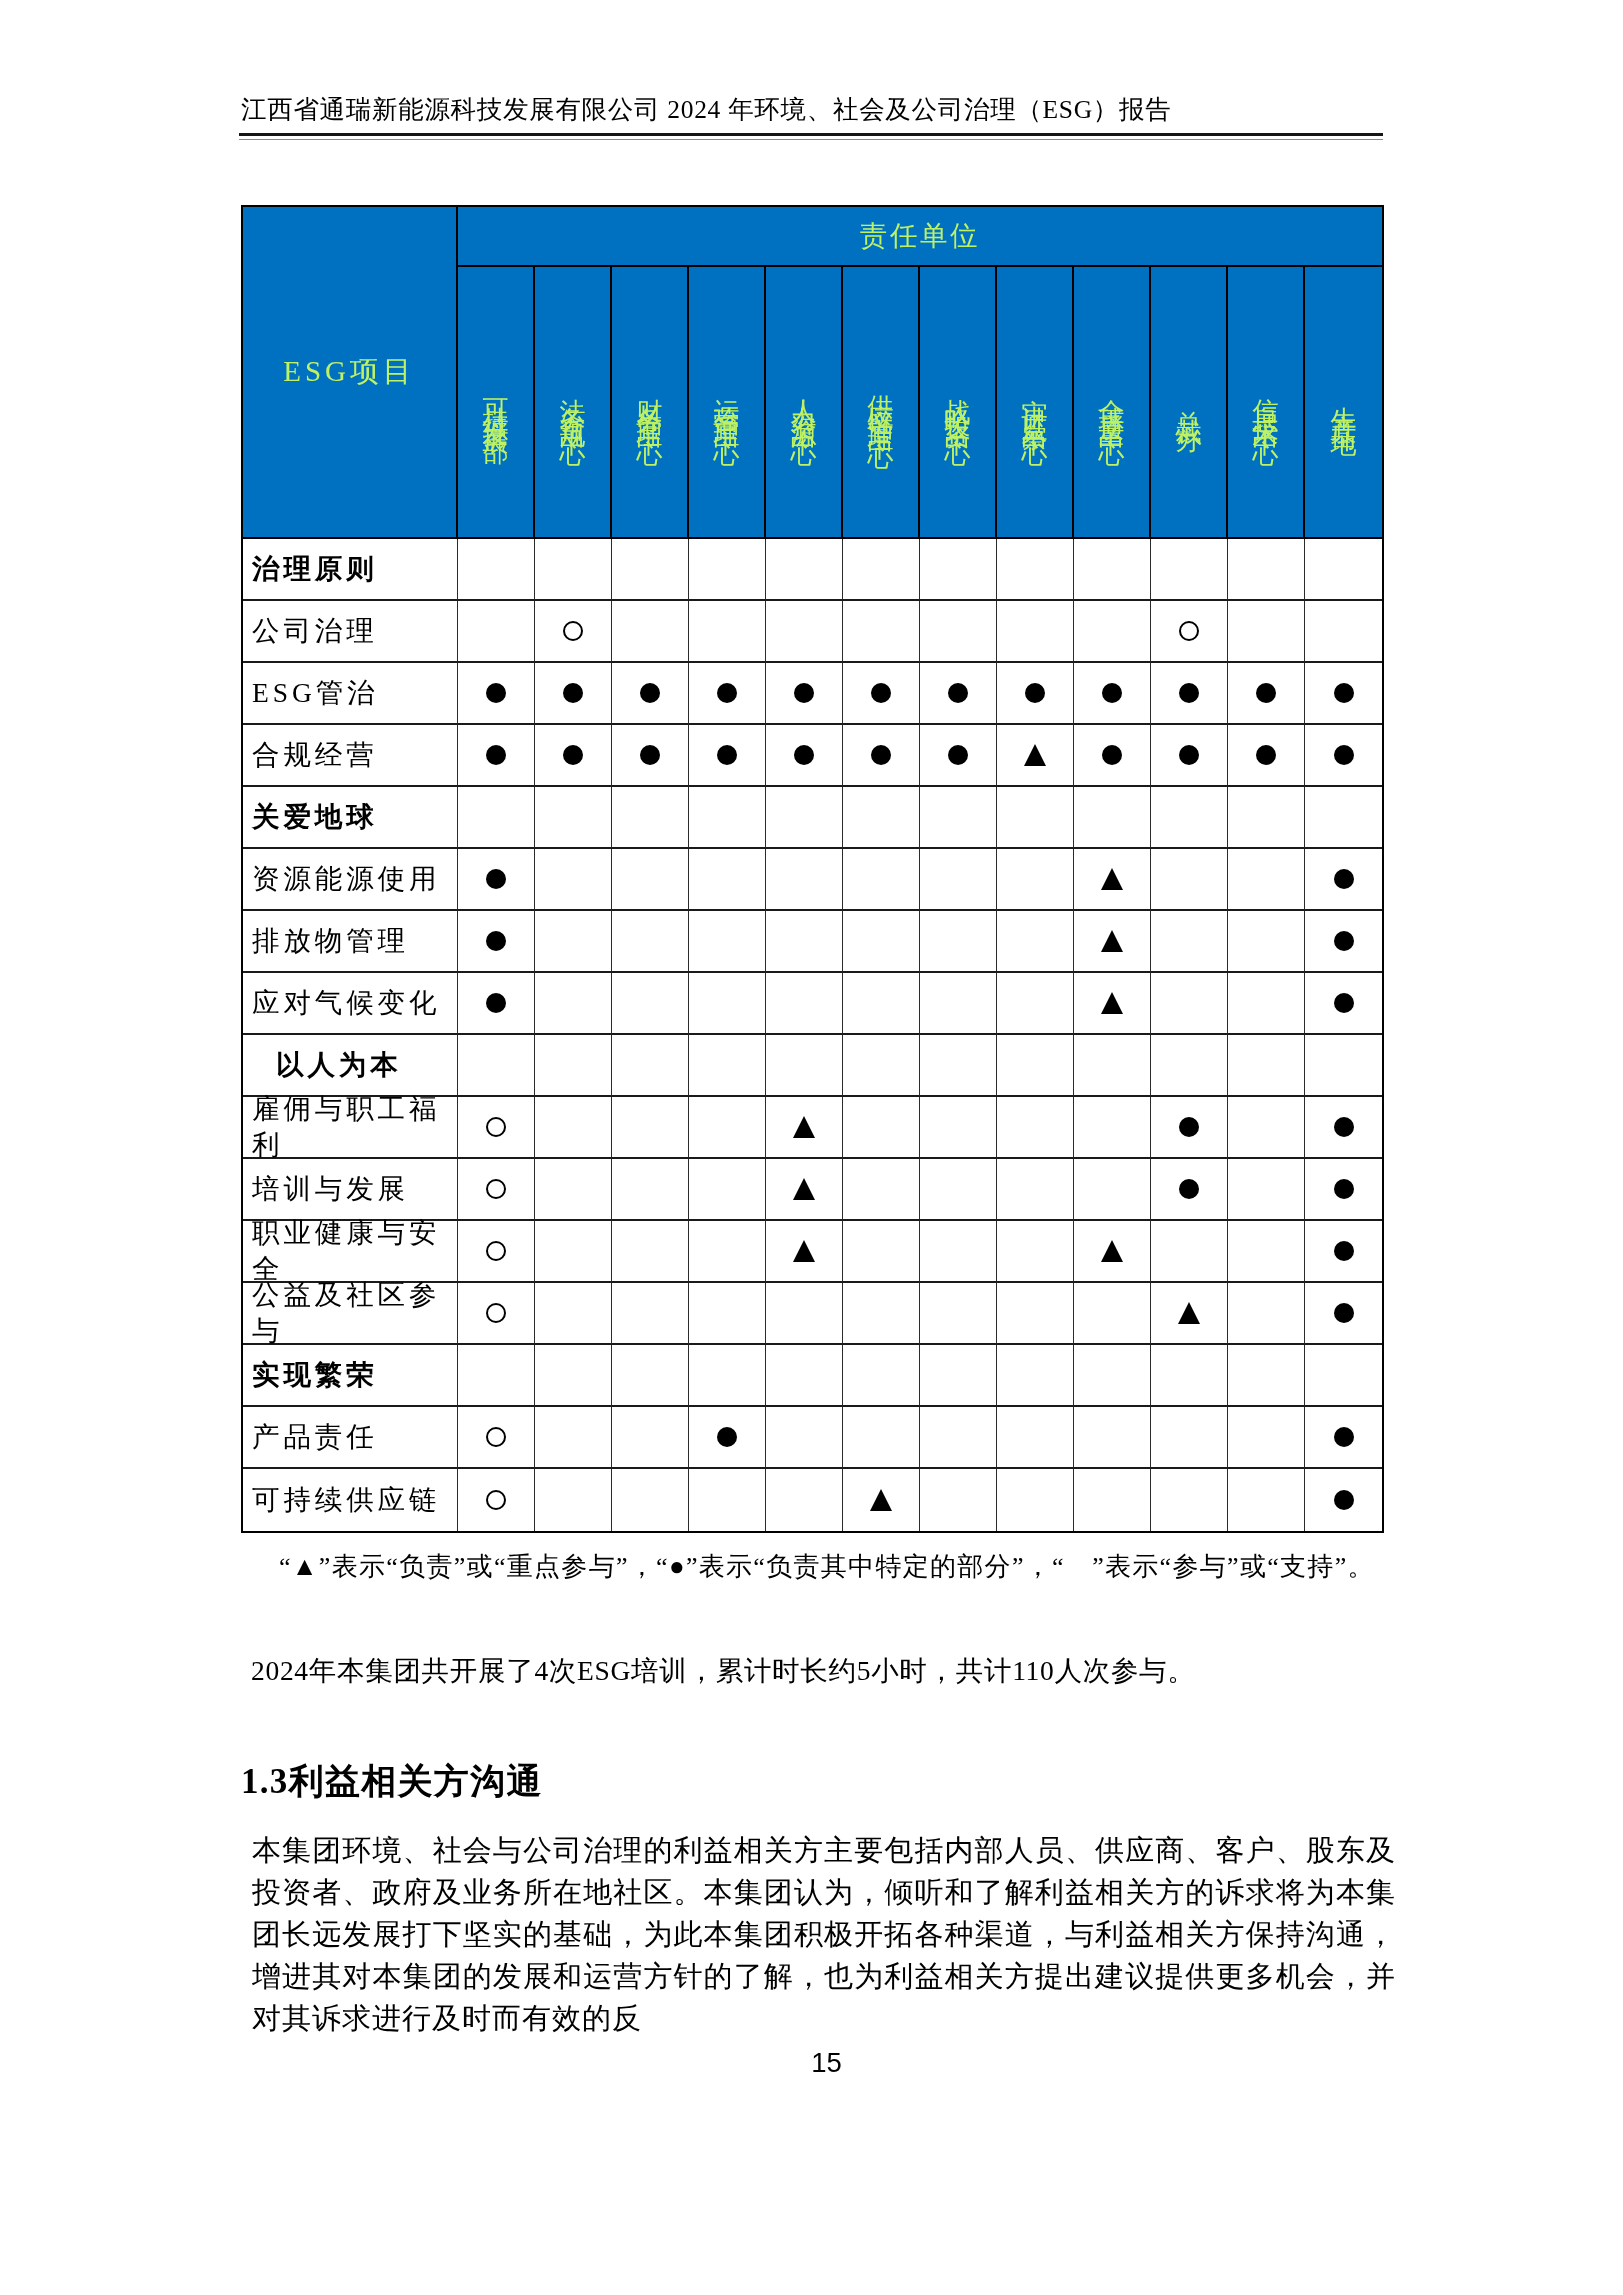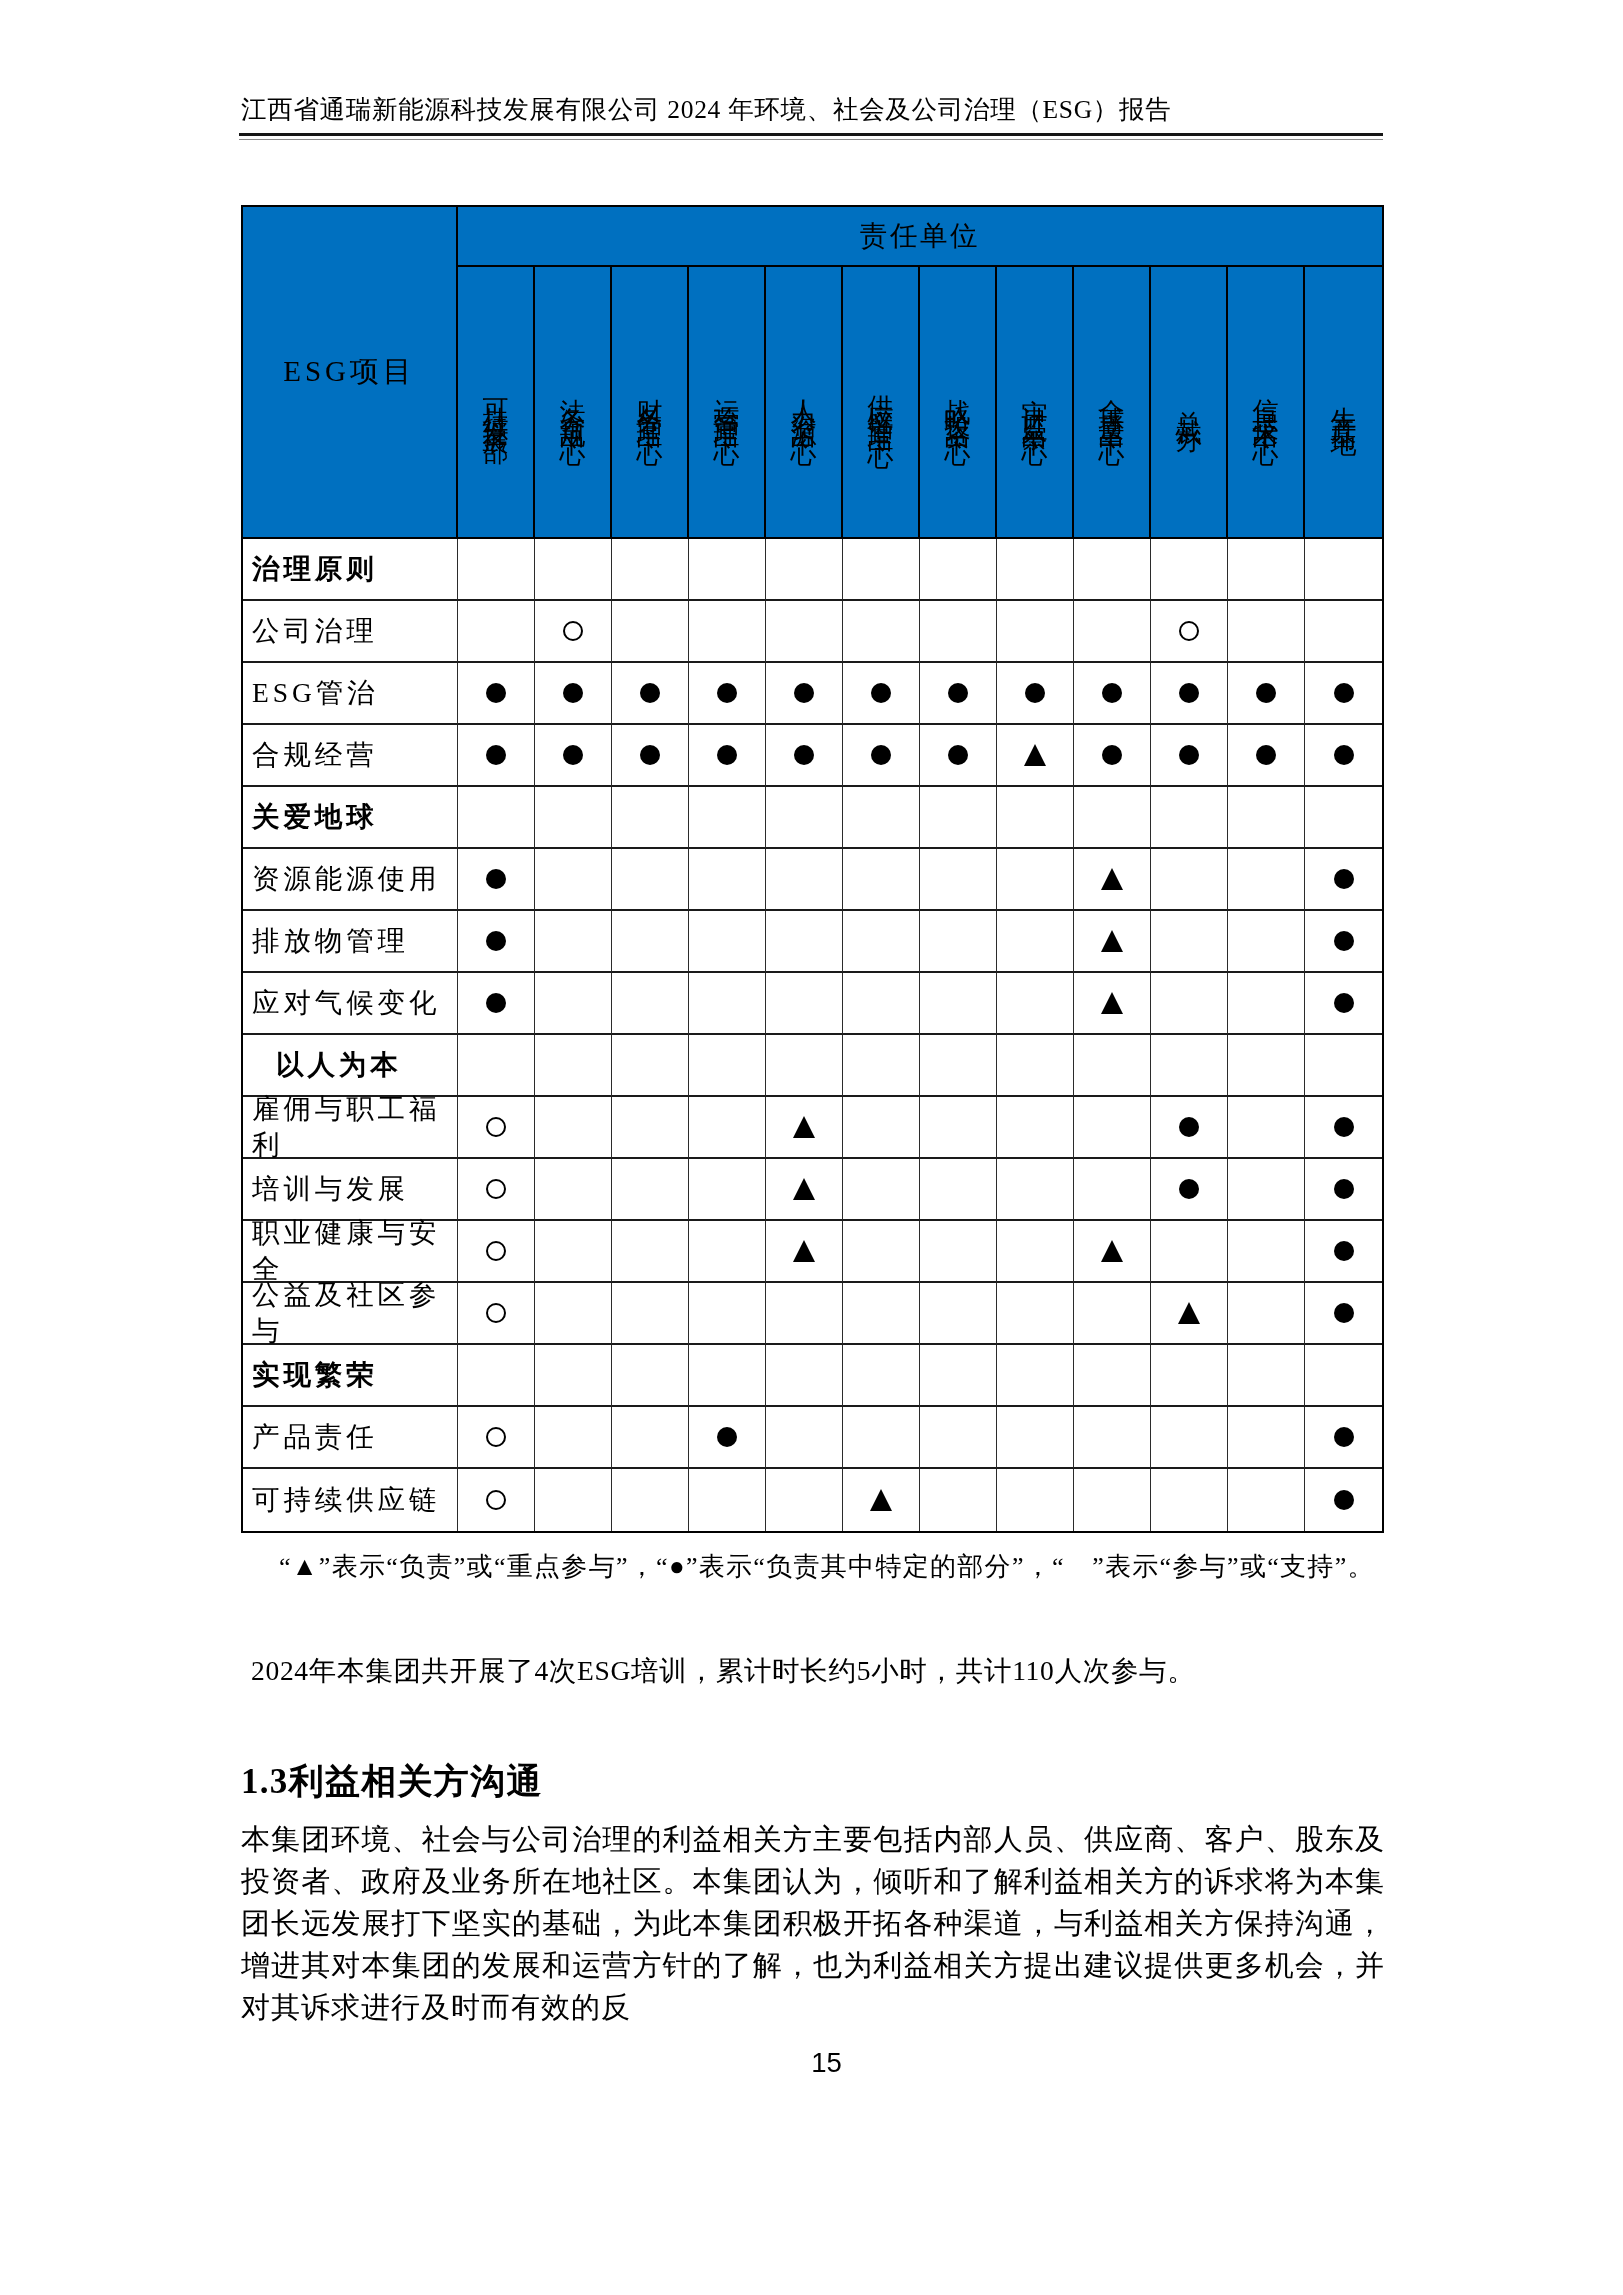--- a/index.html
+++ b/index.html
@@ -22,21 +22,21 @@
     position:absolute;left:241px;top:205px;
     display:grid;
     grid-template-columns:215px repeat(12,77px);
     grid-template-rows:60px 272px repeat(16,62px);
     border:2.6px solid #000;background:#fff;
   }
   .cell{box-sizing:border-box;border-right:1.3px solid #2b2b2b;border-bottom:2px solid #1a1a1a;
         display:flex;align-items:center;justify-content:center;}
   .cell.lastcol{border-right:none;}
   .cell.lastrow{border-bottom:none;}
-  .hdr{background:#0070C0;color:#000000;border-right:2px solid #000;border-bottom:2px solid #000;}
+  .hdr{background:#0070C0;color:#bef264;border-right:2px solid #000;border-bottom:2px solid #000;}
   .corner{grid-row:1/3;grid-column:1;font-size:29px;letter-spacing:3.9px;}
   .group{grid-row:1;grid-column:2/14;border-right:none;font-size:27.5px;letter-spacing:2.6px;}
   .vtext{
     writing-mode:vertical-rl;text-orientation:upright;
     font-size:26px;letter-spacing:7.9px;line-height:77px;
   }
   .label{justify-content:flex-start;padding-left:9px;font-size:27.5px;letter-spacing:3.9px;}
   .label.sec{font-weight:bold;}
   .label.ind{padding-left:33px;}
   
@@ -52,21 +52,21 @@
   }
   .training-note{
     position:absolute;left:241px;top:1641px;width:1143px;margin:10px;
     font-size:27.5px;line-height:39px;letter-spacing:0.7px;
   }
   .sec-heading{
     position:absolute;left:241px;top:1758px;width:1143px;margin:0;
     font-size:35px;font-weight:bold;letter-spacing:1.3px;
   }
   .sec-body{
-    position:absolute;left:241px;top:1818px;width:1144px;margin:0;
+    position:absolute;left:241px;top:1818px;width:1144px;margin:11px;
     font-size:29px;line-height:42px;text-align:justify;text-align-last:left;
     letter-spacing:1px;
   }
   .page-num{
     position:absolute;left:0;top:2032px;width:1623px;margin:15px;
     text-align:center;font-size:27.5px;
     font-family:"Liberation Sans","DejaVu Sans",sans-serif;
   }
 </style>
 </head>

